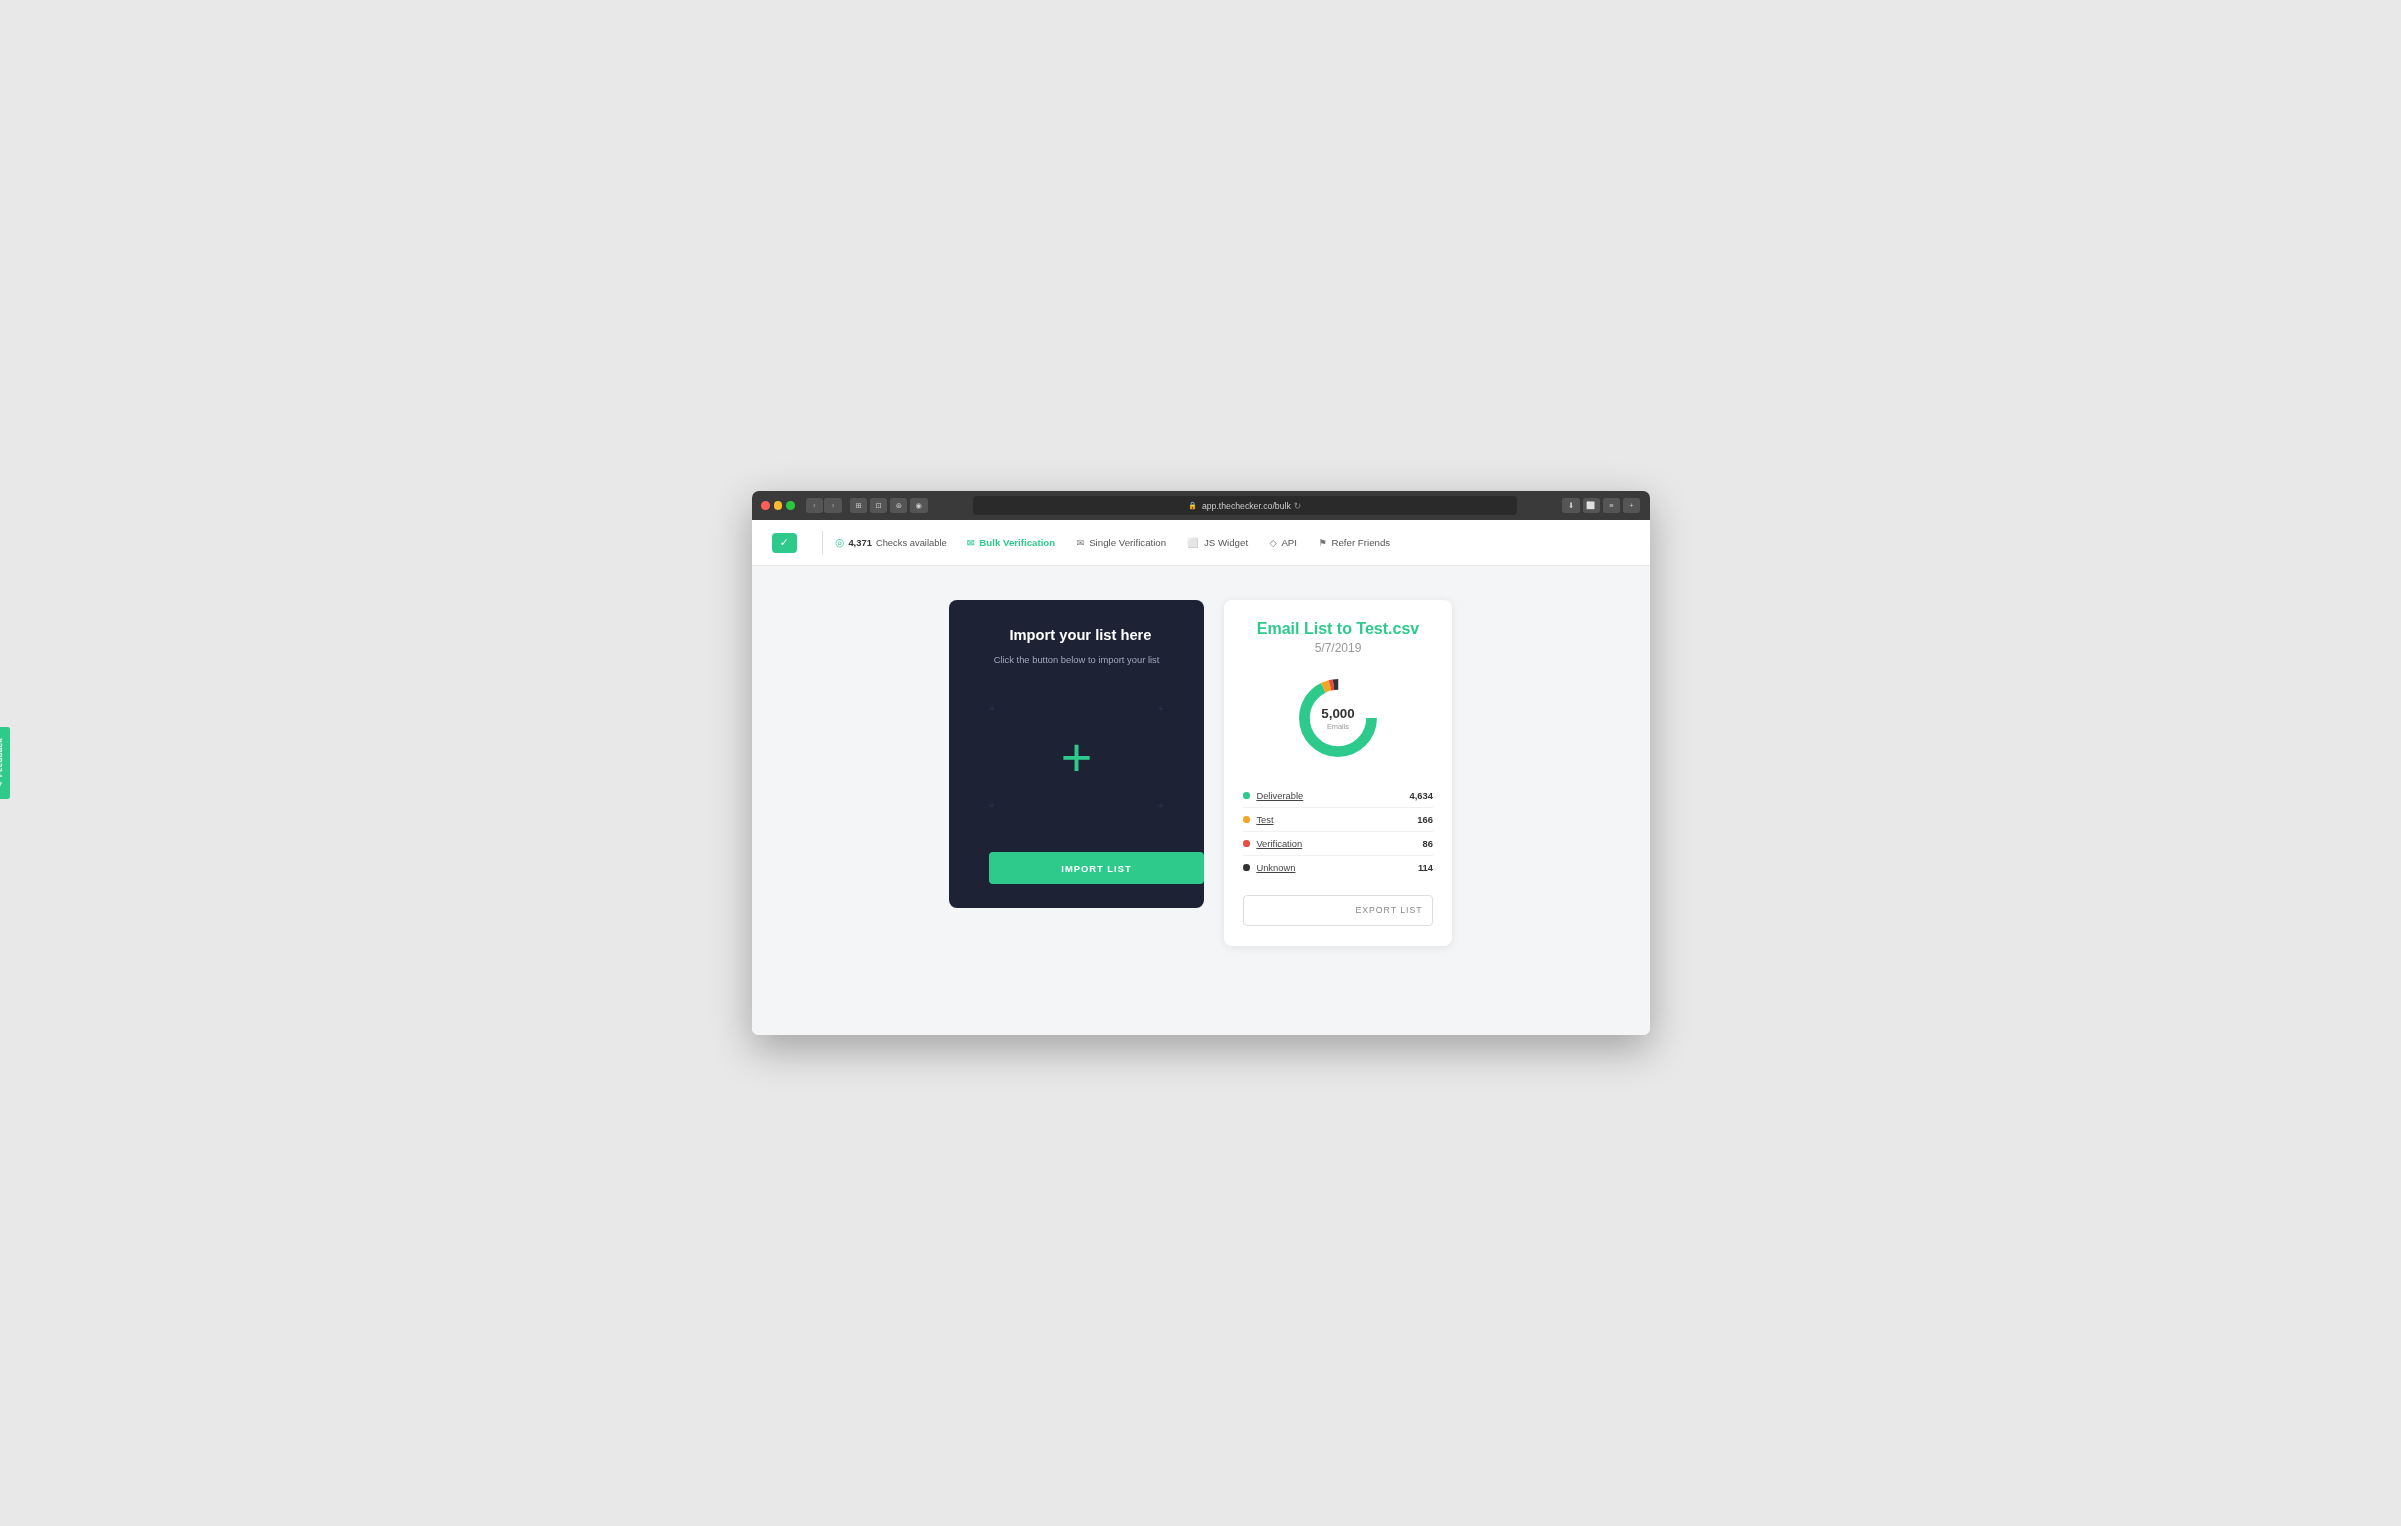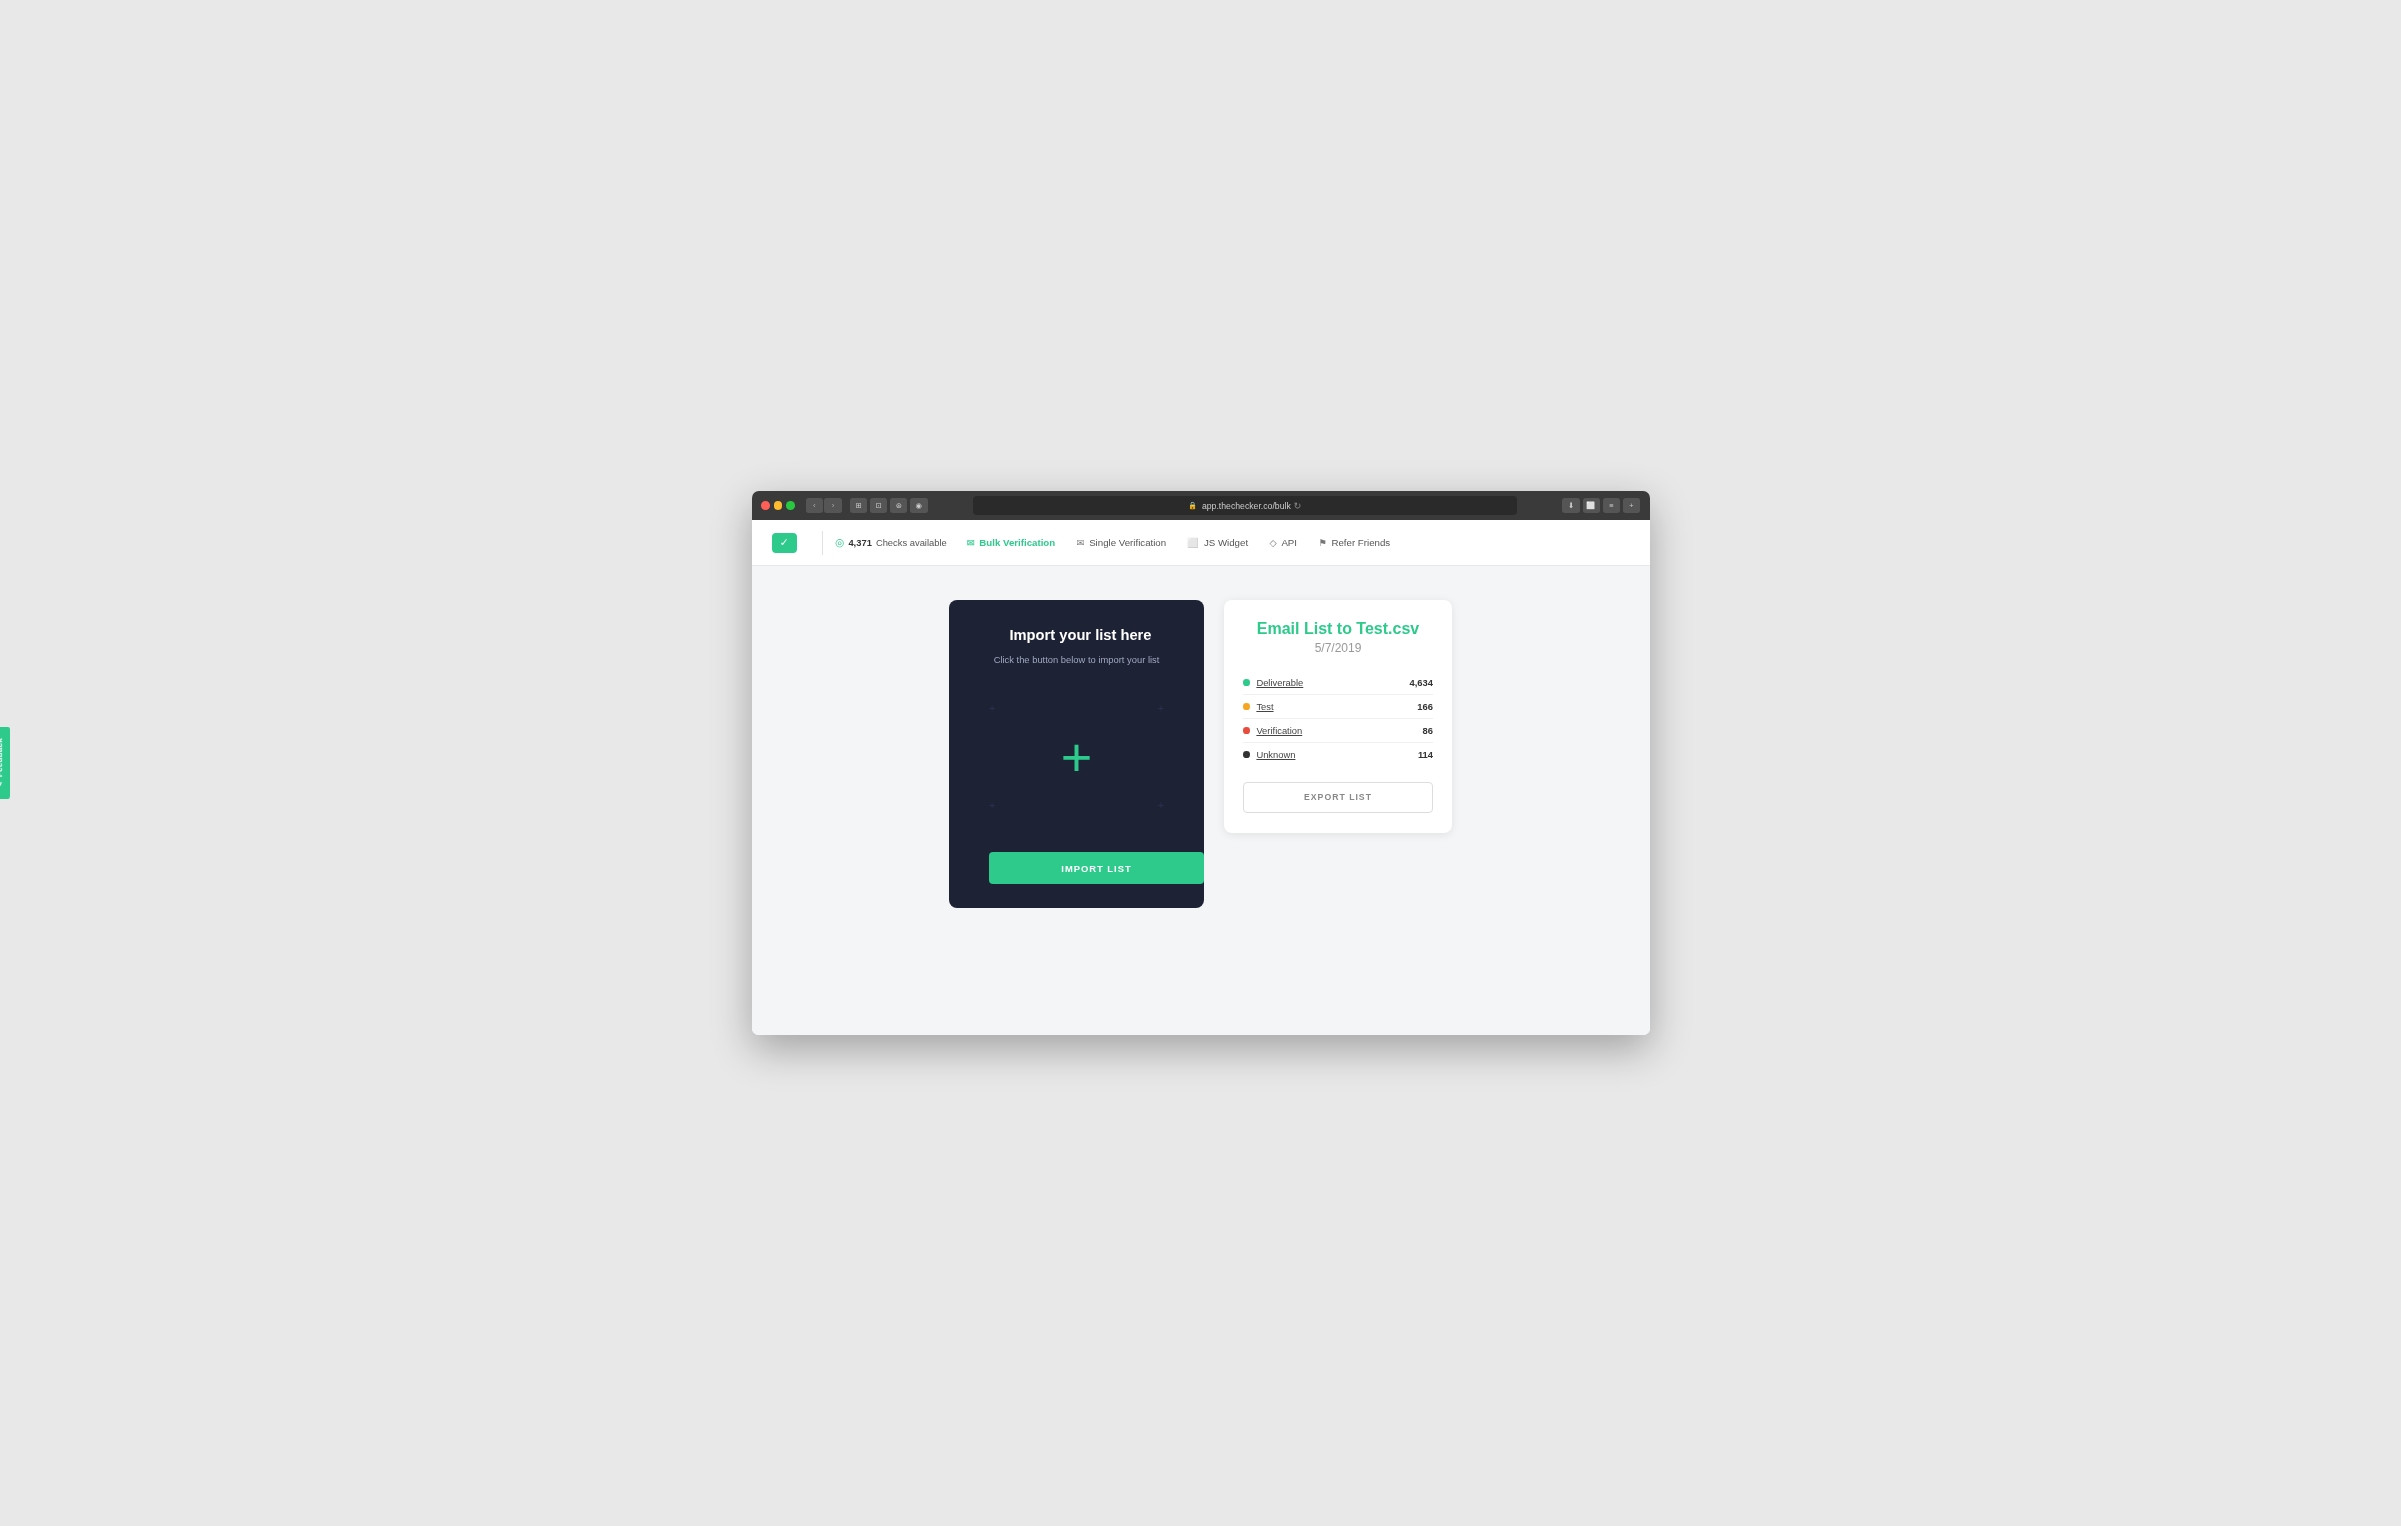--- a/index.html
+++ b/index.html
@@ -357,24 +357,24 @@
     }
 
     
     .export-btn {
       display: block;
       width: 100%;
       background: #fff;
       border: 1px solid #ddd;
       border-radius: 4px;
       padding: 9.4px;
-      text-align: center;
+      text-align: right;
       color: #888;
       font-size: 8.7px;
-      font-weight: 700;
+      font-weight: 400;
       letter-spacing: 1px;
       cursor: pointer;
       text-transform: uppercase;
     }
 
     
     .feedback-tab {
       position: fixed;
       left: 0;
       top: 50%;
@@ -491,20 +491,35 @@
         <span class="plus-icon-large">+</span>
       </div>
 
       <button class="import-btn">IMPORT LIST</button>
     </div>
 
     <div class="results-card">
       <h3 class="results-title">Email List to Test.csv</h3>
       <p class="results-date">5/7/2019</p>
 
+      <div class="donut-container">
+        <svg class="donut-svg" viewBox="0 0 140 140">
+
+          <circle cx="70" cy="70" r="50" fill="none" stroke="#2dca8c" stroke-width="16" stroke-dasharray="291.2 314.16" stroke-dashoffset="78.54"></circle>
+
+          <circle cx="70" cy="70" r="50" fill="none" stroke="#f5a623" stroke-width="16" stroke-dasharray="10.43 314.16" stroke-dashoffset="-212.66"></circle>
+
+          <circle cx="70" cy="70" r="50" fill="none" stroke="#e74c3c" stroke-width="16" stroke-dasharray="5.4 314.16" stroke-dashoffset="-223.09"></circle>
+
+          <circle cx="70" cy="70" r="50" fill="none" stroke="#333" stroke-width="16" stroke-dasharray="7.16 314.16" stroke-dashoffset="-228.49"></circle>
+
+          <text x="70" y="65" class="donut-center-text donut-number" font-size="20" font-weight="700" fill="#333" text-anchor="middle">5,000</text>
+          <text x="70" y="83" class="donut-center-text donut-label" font-size="11" fill="#999" text-anchor="middle">Emails</text>
+        </svg>
+      </div>
 
       <ul class="stats-list">
         <li class="stat-item">
           <span class="stat-dot" style="background:#2dca8c;"></span>
           <span class="stat-name">Deliverable</span>
           <span class="stat-value">4,634</span>
         </li>
         <li class="stat-item">
           <span class="stat-dot" style="background:#f5a623;"></span>
           <span class="stat-name">Test</span>

